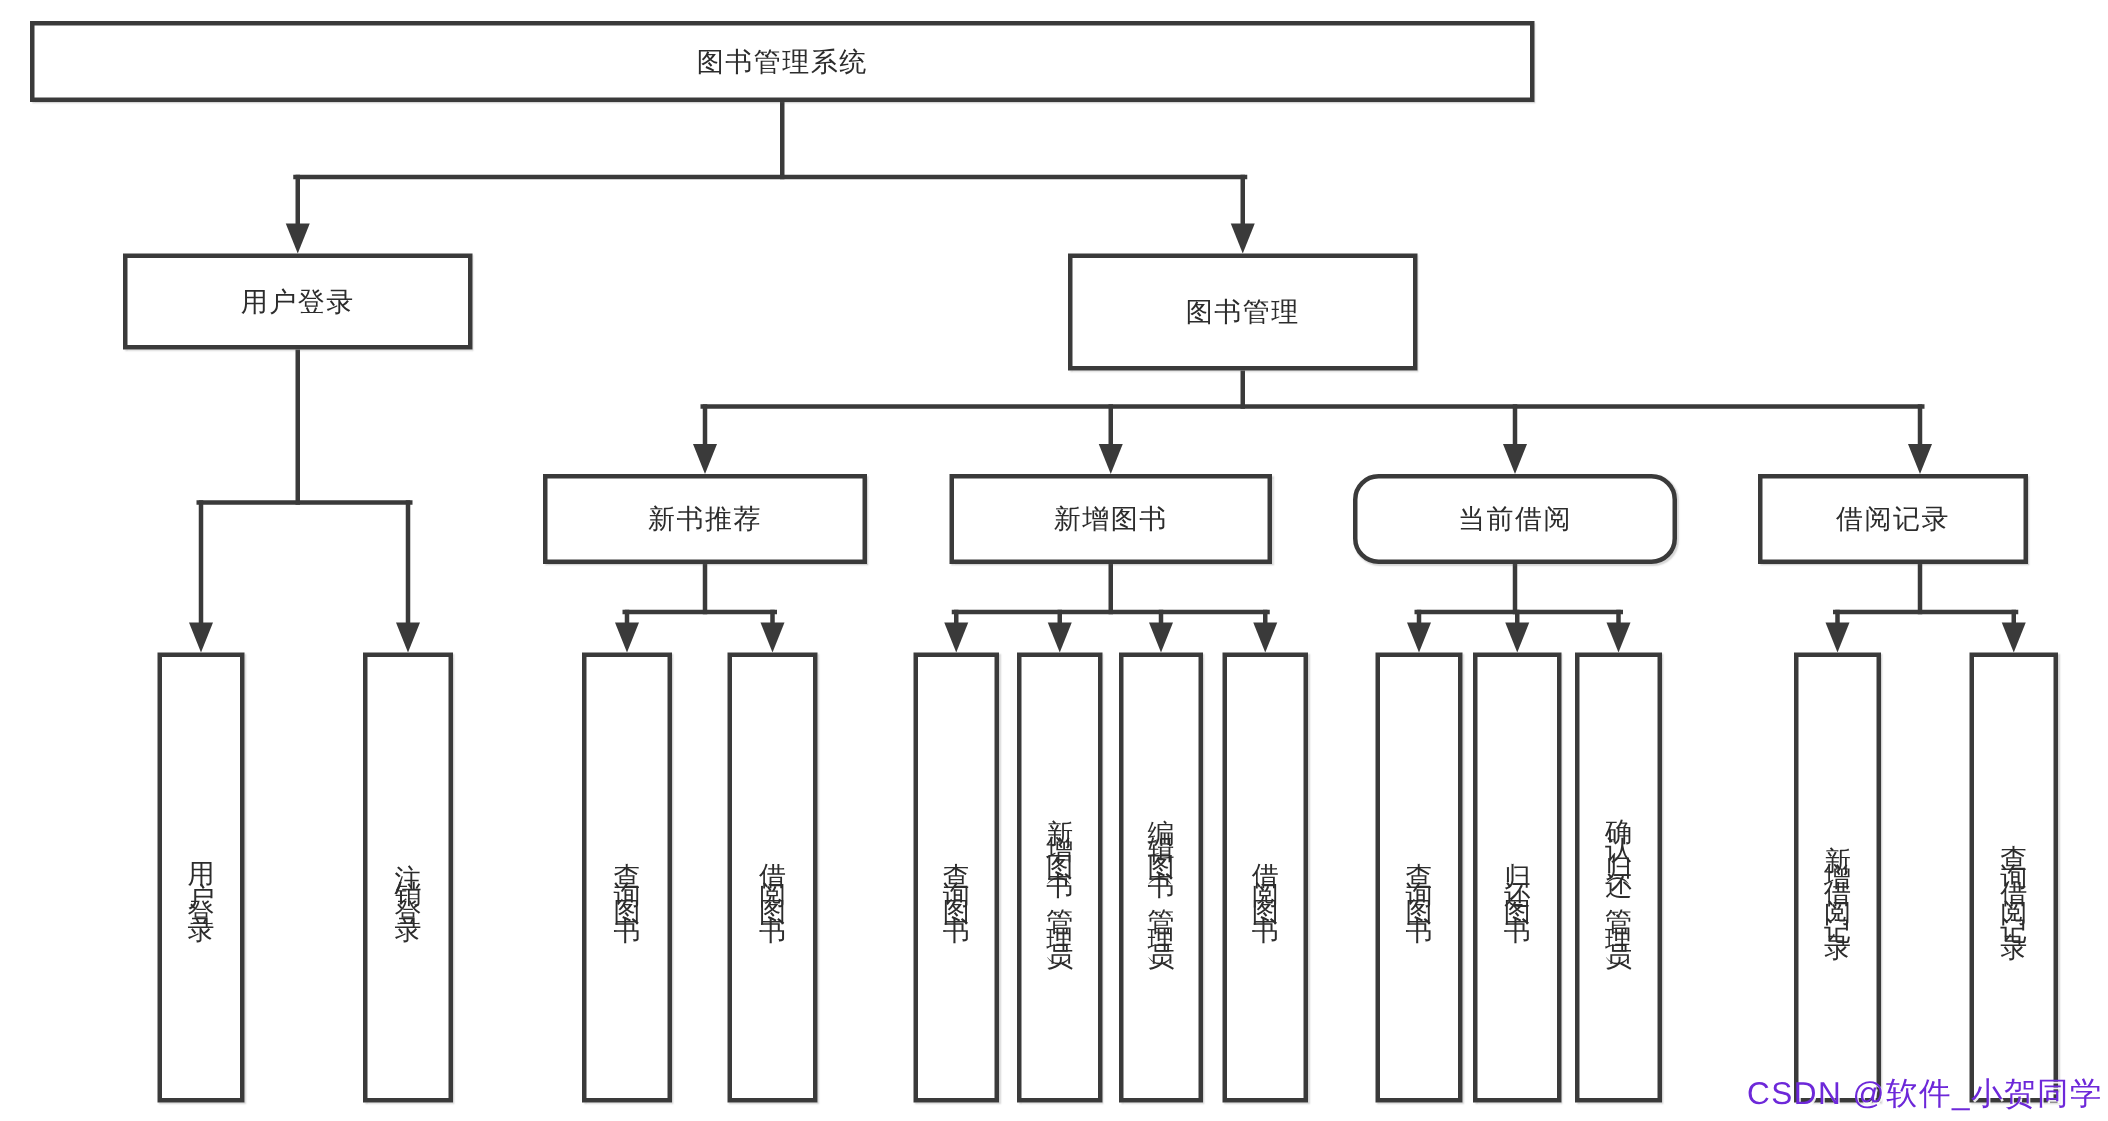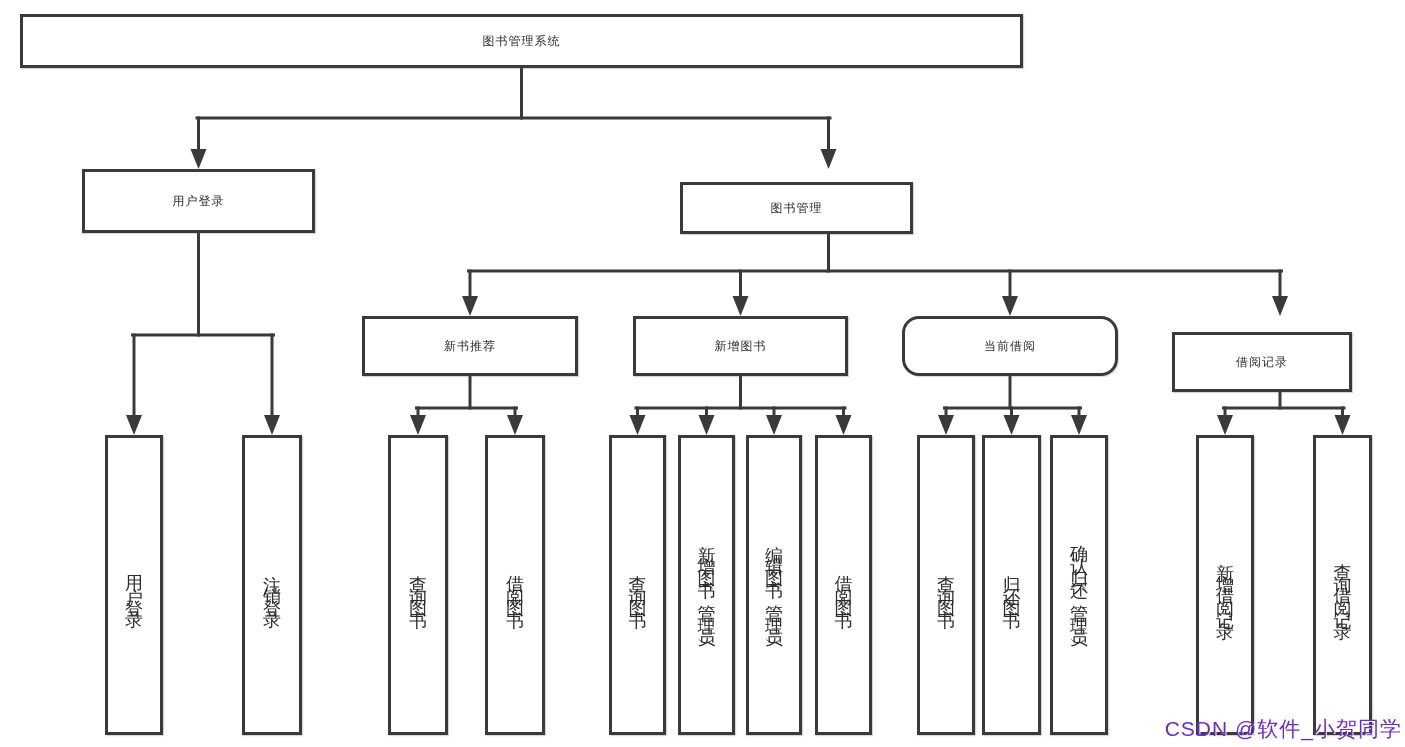--- a/index.html
+++ b/index.html
@@ -43,21 +43,21 @@
     box-sizing: border-box;
     border: 3px solid #3a3a3a;
     background: #ffffff;
     color: #2c2c2c;
     display: flex;
     align-items: center;
     justify-content: center;
     box-shadow: 1px 1px 1px rgba(90,90,90,0.25);
   }
   .node.h {
-    font-size: 12px;
+    font-size: 18px;
     letter-spacing: 1px;
     white-space: nowrap;
   }
   .node.v {
     writing-mode: vertical-rl;
     text-orientation: mixed;
     font-size: 18px;
     letter-spacing: 12px;
     line-height: 1;
   }
@@ -128,25 +128,25 @@
       <line x1="1280" y1="376" x2="1280" y2="408"></line>
       <line x1="1223.5" y1="408" x2="1344" y2="408"></line>
       <line x1="1225" y1="408" x2="1225" y2="423"></line>
       <polygon points="1225,435 1217,415 1233,415"></polygon>
       <line x1="1342.5" y1="408" x2="1342.5" y2="423"></line>
       <polygon points="1342.5,435 1334.5,415 1350.5,415"></polygon>
     </svg>
   <div id="nodes-layer">
       <div class="node h" style="left: 20px; top: 14px; width: 1003px; height: 54px;">图书管理系统</div>
       <div class="node h" style="left: 82px; top: 169px; width: 233px; height: 64px;">用户登录</div>
-      <div class="node h" style="left: 680px; top: 169px; width: 233px; height: 52px; margin-top: 13px;">图书管理</div>
+      <div class="node h" style="left: 712px; top: 169px; width: 233px; height: 78px;">图书管理</div>
       <div class="node h" style="left: 362px; top: 316px; width: 216px; height: 60px;">新书推荐</div>
       <div class="node h" style="left: 633px; top: 316px; width: 215px; height: 60px;">新增图书</div>
       <div class="node h" style="left: 902px; top: 316px; width: 216px; height: 60px; border-radius: 17px;">当前借阅</div>
-      <div class="node h" style="left: 1172px; top: 316px; width: 180px; height: 60px; margin-top: 16px;">借阅记录</div>
+      <div class="node h" style="left: 1172px; top: 316px; width: 180px; height: 60px;">借阅记录</div>
       <div class="node v" style="left: 105px; top: 435px; width: 58px; height: 300px;">用户登录</div>
       <div class="node v" style="left: 242px; top: 435px; width: 60px; height: 300px;">注销登录</div>
       <div class="node v" style="left: 388px; top: 435px; width: 60px; height: 300px;">查询图书</div>
       <div class="node v" style="left: 485px; top: 435px; width: 60px; height: 300px;">借阅图书</div>
       <div class="node v" style="left: 609px; top: 435px; width: 57px; height: 300px;">查询图书</div>
       <div class="node v" style="left: 678px; top: 435px; width: 57px; height: 300px;">新增图书（管理员）</div>
       <div class="node v" style="left: 746px; top: 435px; width: 56px; height: 300px;">编辑图书（管理员）</div>
       <div class="node v" style="left: 815px; top: 435px; width: 57px; height: 300px;">借阅图书</div>
       <div class="node v" style="left: 917px; top: 435px; width: 58px; height: 300px;">查询图书</div>
       <div class="node v" style="left: 982px; top: 435px; width: 59px; height: 300px;">归还图书</div>

